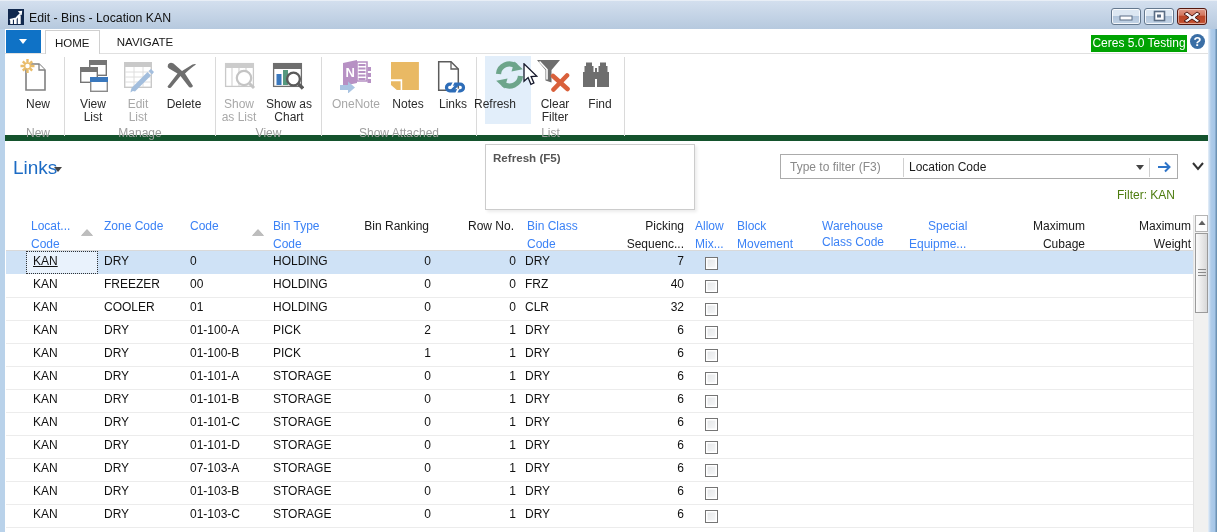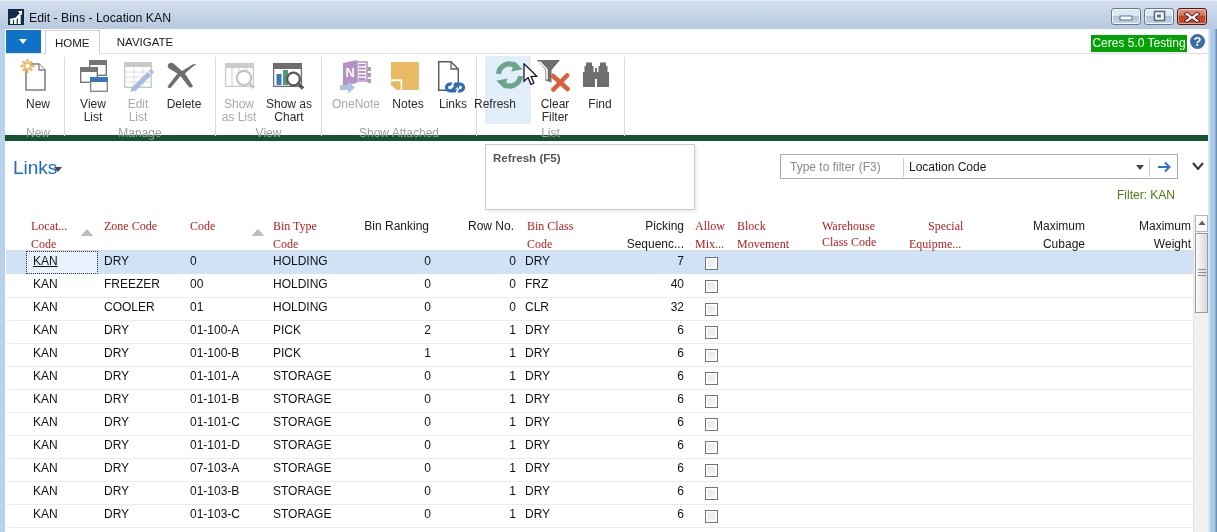--- a/index.html
+++ b/index.html
@@ -30,21 +30,21 @@
 .tab { top:1px; height:23.5px; font-size:11.5px; color:#1a1a1a; line-height:24px; text-align:center; }
 #tabhome { left:39.5px; width:55.5px; background:#fff; border:1px solid #d0d0d0; border-bottom:none; }
 #tabnav { left:98px; width:84px; }
 #tabline { left:0; top:24px; width:1203px; height:1px; background:#e0e0e0; }
 
 .rbtn-label { font-size:12px; line-height:13px; color:#2b2b2b; text-align:center; white-space:pre-line; }
 .gray { color:#a8a8a8 !important; }
 .gsep { top:28px; width:1px; height:79px; background:#dadada; }
 .glabel { top:97px; font-size:12px; color:#9e9e9e; text-align:center; }
 #refhl { left:480px; top:27px; width:46px; height:68px; background:#e2eefa; }
-.hl { font-size:12px; color:#b91c1c; white-space:nowrap;font-family:Liberation Serif, serif; }
+.hl { font-size:12px; color:#3b82f6; white-space:nowrap; }
 .hr { font-size:12px; color:#1a1a1a; text-align:right; white-space:nowrap; }
 .dl { font-size:12px; color:#111; line-height:21px; height:23px; white-space:nowrap; }
 .dr { font-size:12px; color:#111; line-height:21px; height:23px; text-align:right; white-space:nowrap; }
 .rowline { left:6px; width:1187px; height:1px; background:#ececec; }
 .cb { width:13px; height:13px; border:1px solid #757575; box-shadow:inset 0 0 0 1.5px #fff; background:linear-gradient(135deg,#e2e4e6,#f8f9fa); }
 
 </style>
 </head>
 <body>
 

